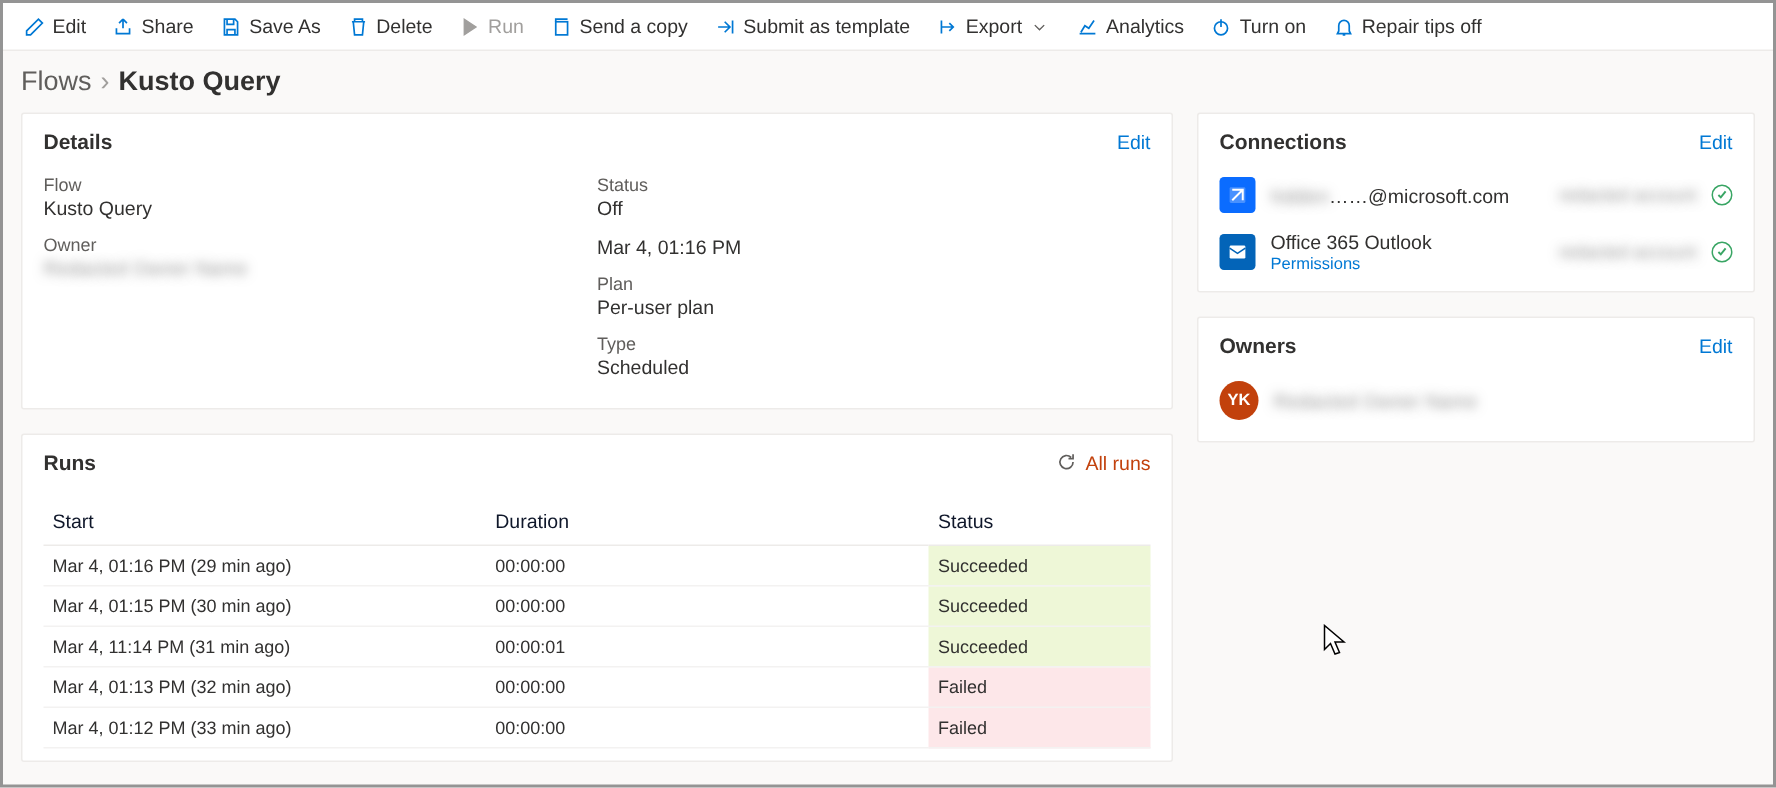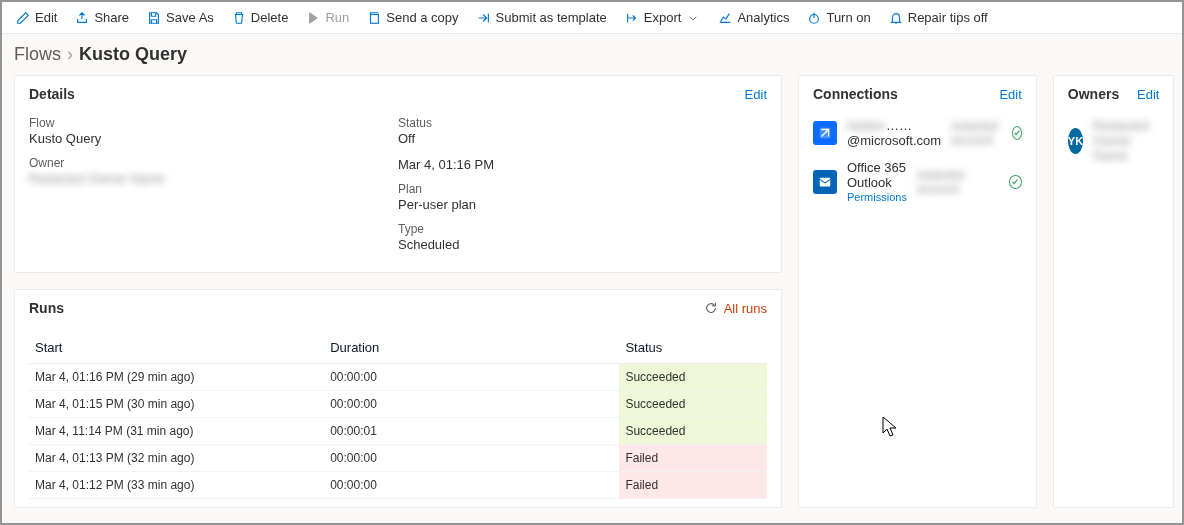--- a/index.html
+++ b/index.html
@@ -7,21 +7,21 @@
   body { width:1184px; height:525px; border:2px solid #949494; background:#faf9f8; overflow:hidden; }
   .toolbar { display:flex; align-items:center; height:32px; padding:2px 6px; background:#fff; border-bottom:1px solid #edebe9; gap:2px; }
   .tb-item { display:flex; align-items:center; gap:5px; padding:3px 8px; cursor:pointer; color:#323130; border-radius:2px; white-space:nowrap; }
   .tb-item .icon { width:14px; height:14px; display:flex; align-items:center; justify-content:center; }
   .tb-item.disabled { color:#a19f9d; cursor:default; }
   .tb-item.disabled svg { stroke:#a19f9d!important; fill:#a19f9d!important; }
   .breadcrumb { display:flex; align-items:center; padding:10px 16px 10px 12px; font-size:18px; color:#605e5c; gap:6px;}
   .breadcrumb .current { color:#323130; font-weight:600;}
   .content { display:flex; gap:16px; padding:0 12px 12px 12px; height:calc(100% - 32px - 44px); }
   .col-left { flex:1; display:flex; flex-direction:column; gap:16px; min-width:0;}
-  .col-right { width:372px; display:flex; flex-direction:row; gap:16px;}
+  .col-right { width:372px; display:flex; flex-direction:column; gap:16px;}
   .card { background:#fff; border:1px solid #edebe9; border-radius:2px; }
   .card-head { display:flex; justify-content:space-between; align-items:center; padding:10px 14px; }
   .card-head h3 { font-size:14px; font-weight:600; margin:0; }
   .link { color:#0078d4; cursor:pointer; font-size:13px; }
   .details-body { display:flex; padding:4px 14px 20px 14px; }
   .dcol { flex:1; display:flex; flex-direction:column; gap:10px;}
   .field-label { font-size:12px; color:#605e5c; }
   .field-value { font-size:13px; color:#323130; margin-top:1px;}
   .blurred { color:transparent; text-shadow:0 0 7px rgba(80,80,80,.6); user-select:none;}
   .runs-head { display:flex; justify-content:space-between; align-items:center; padding:10px 14px;}
@@ -35,21 +35,21 @@
   .conn-row { display:flex; align-items:center; padding:6px 14px 6px 14px; gap:10px;}
   .conn-icon { width:24px; height:24px; border-radius:3px; display:flex; align-items:center; justify-content:center; color:#fff; font-size:12px; flex-shrink:0;}
   .conn-icon.ade { background:#0b6cff;}
   .conn-icon.outlook { background:#0364b8;}
   .conn-name { flex:1; font-size:13px; color:#323130;}
   .conn-sub { font-size:11px; color:#0078d4; cursor:pointer; margin-top:1px;}
   .conn-right { display:flex; align-items:center; gap:10px;}
   .check { width:14px; height:14px; border:1.1px solid #39a564; border-radius:50%; display:flex; align-items:center; justify-content:center;}
   .check svg { display:block;}
   .owner-row { display:flex; align-items:center; gap:10px; padding:6px 14px 14px 14px;}
-  .avatar { width:26px; height:26px; border-radius:50%; background:#0369a1; color:#fff; font-size:11px; display:flex; align-items:center; justify-content:center; font-weight:600;}
+  .avatar { width:26px; height:26px; border-radius:50%; background:#c2410c; color:#fff; font-size:11px; display:flex; align-items:center; justify-content:center; font-weight:600;}
   .cursor { position:absolute; left:882px; top:416px; pointer-events:none;}
   svg { display:block; }
 </style>
 </head>
 <body>
 
 <div class="toolbar">
   <div class="tb-item">
     <span class="icon">
         <svg width="14" height="14" viewBox="0 0 16 16" fill="none" stroke="#0078d4" stroke-width="1.3">

